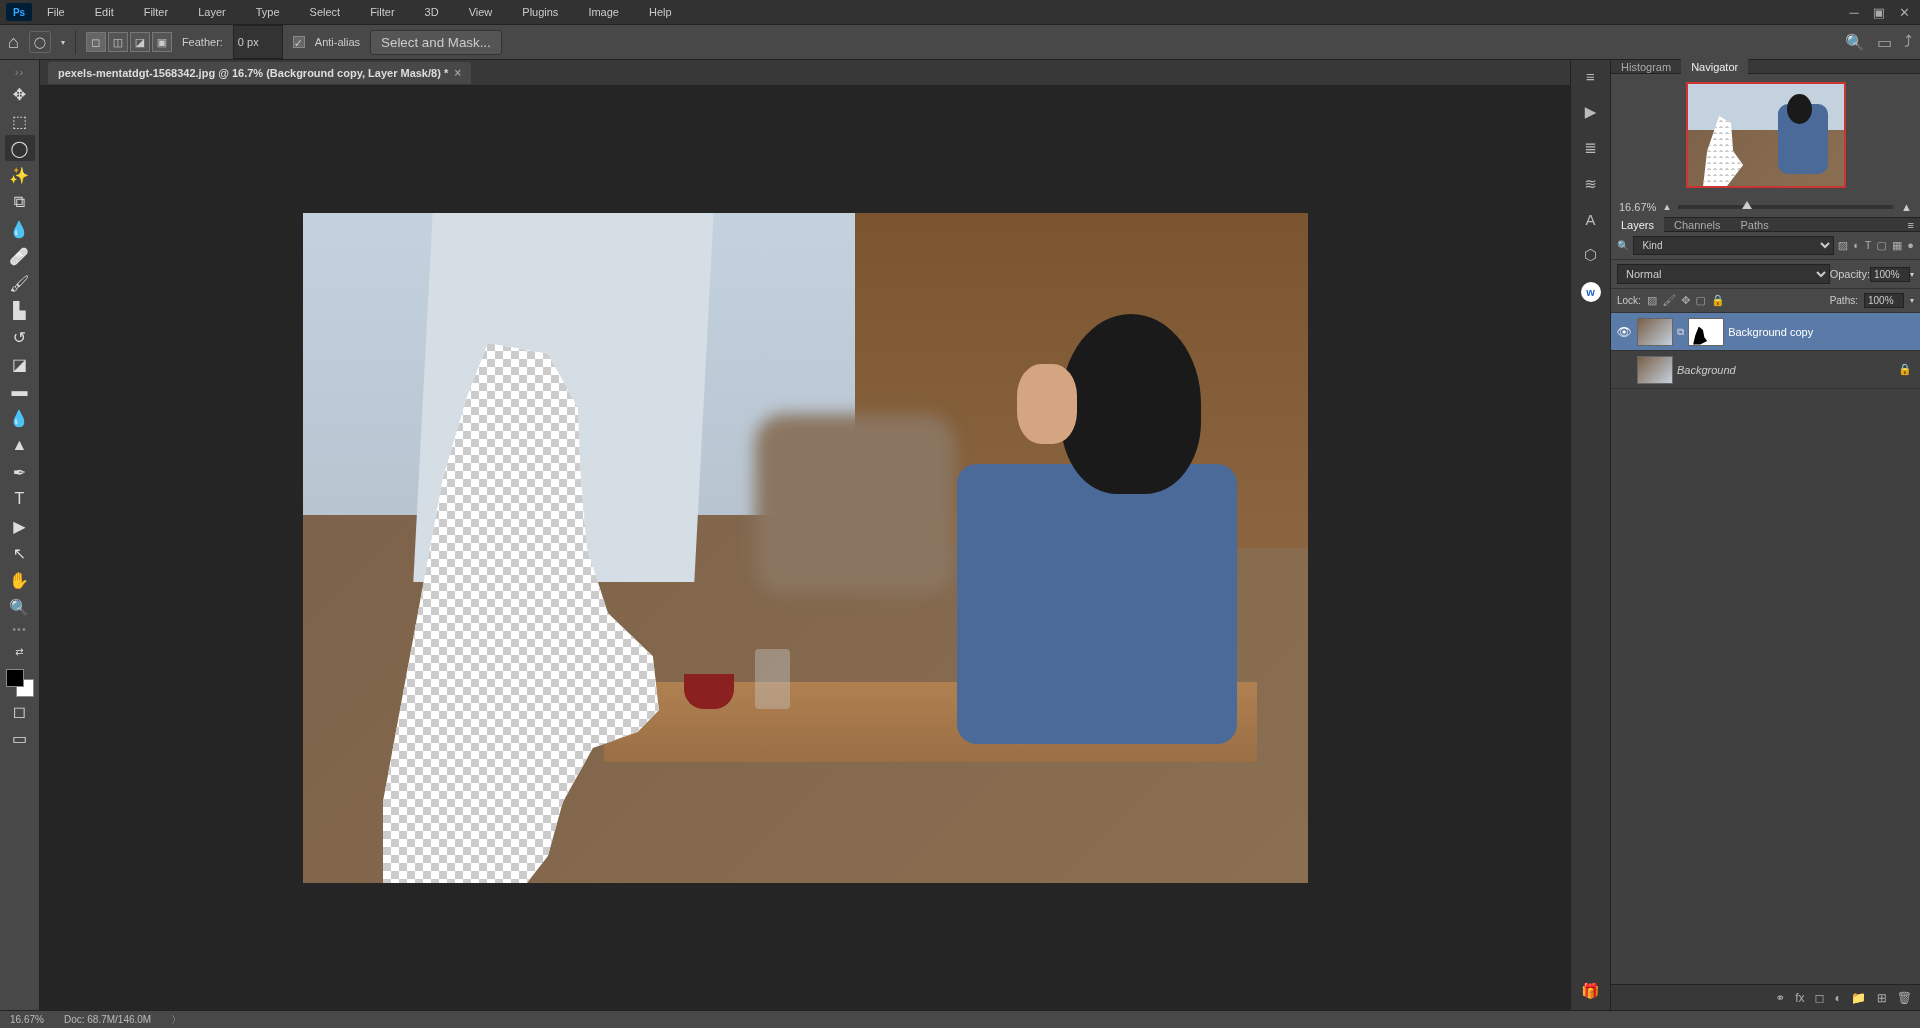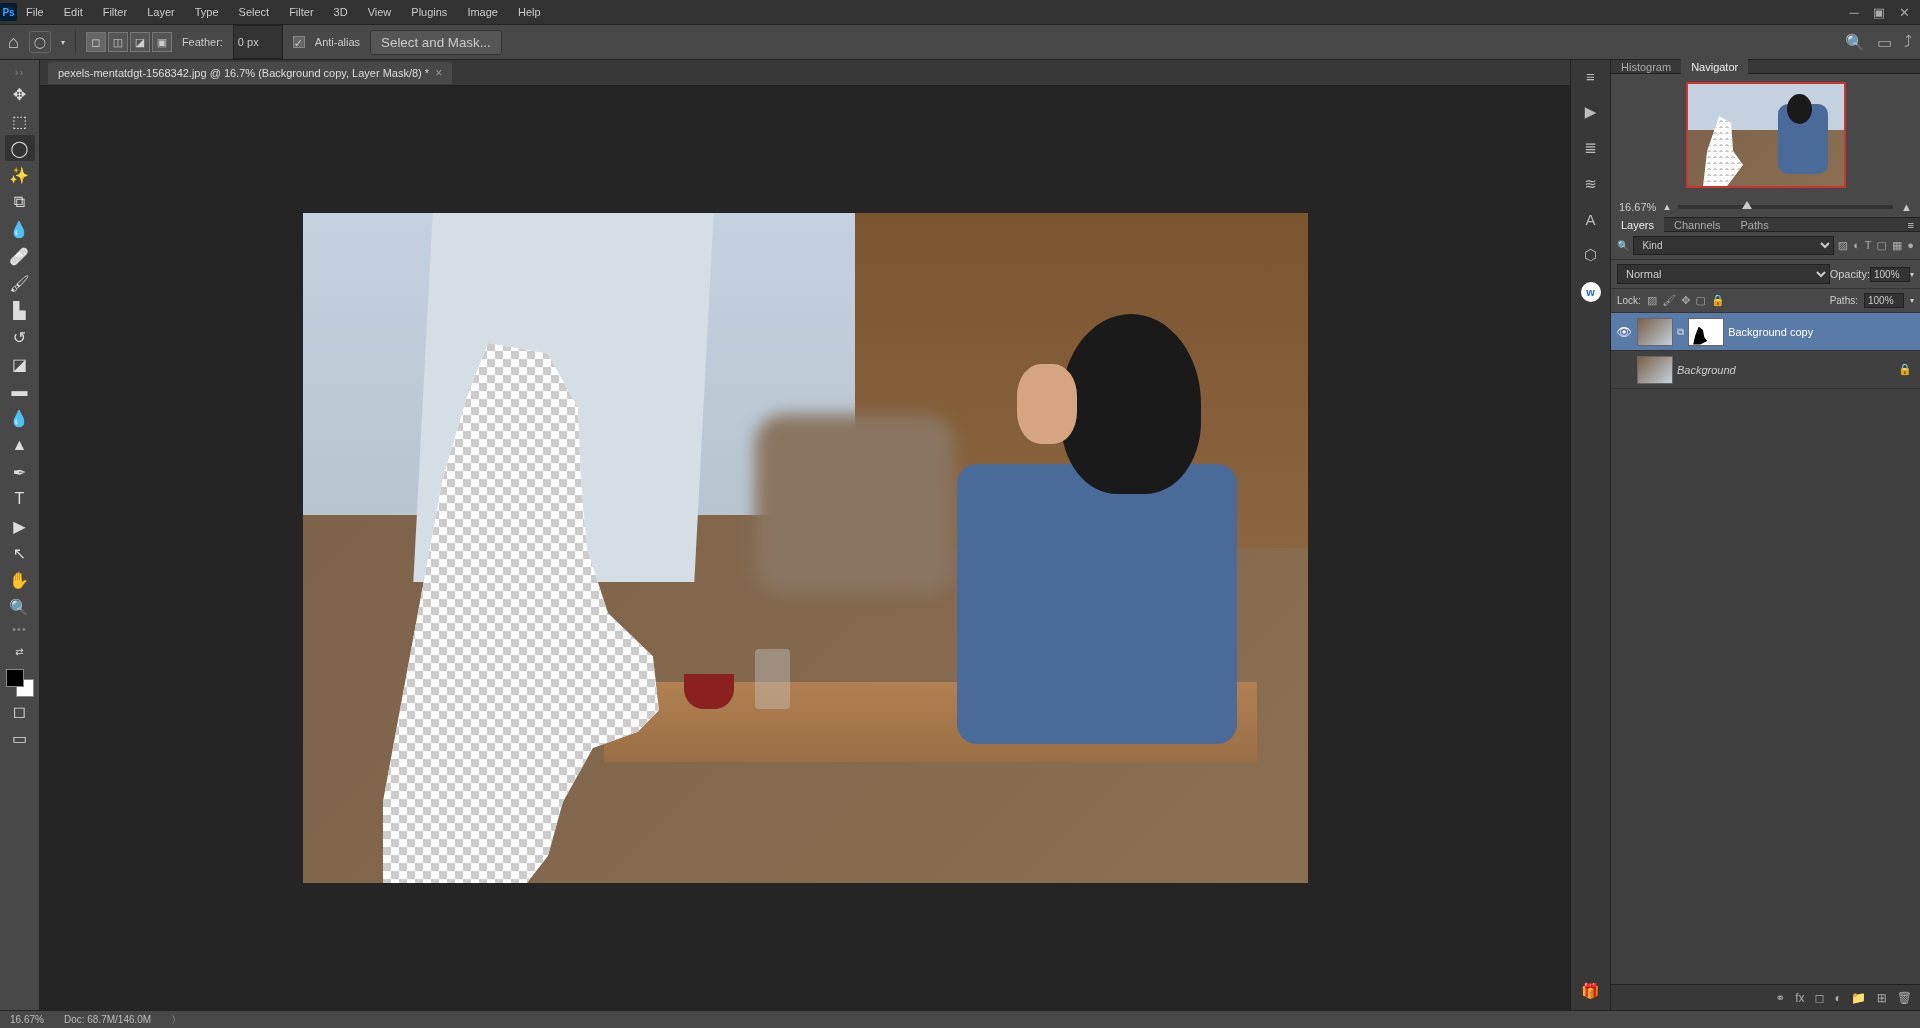--- a/index.html
+++ b/index.html
@@ -1,19 +1,19 @@
 <!DOCTYPE html>
 <html><head>
 <meta charset="utf-8">
 <style>
 * { margin: 0; padding: 0; box-sizing: border-box; font-family: -apple-system, "Segoe UI", sans-serif; }
 body { background: #323232; color: #ccc; font-size: 11px; overflow: hidden; width: 1920px; height: 1028px; }
 .titlebar { height: 24px; background: #323232; display: flex; align-items: center; }
-.ps-icon { width: 17px; height: 18px; background: #001e36; color: #31a8ff; font-weight: bold; font-size: 10px; display: flex; align-items: center; justify-content: center; margin: 0 0; border-radius: 2px; }
-.menubar { display: flex; gap: 2px; }
+.ps-icon { width: 26px; height: 18px; background: #001e36; color: #31a8ff; font-weight: bold; font-size: 10px; display: flex; align-items: center; justify-content: center; margin: 0 6px; border-radius: 2px; }
+.menubar { display: flex; gap: 12px; }
 .menubar span { padding: 4px 9px; cursor: default; }
 .win-controls { margin-left: auto; display: flex; gap: 14px; padding-right: 10px; font-size: 13px; color: #aaa; }
 .optionsbar { height: 36px; background: #484848; border-top: 1px solid #222; border-bottom: 1px solid #222; display: flex; align-items: center; padding: 0 8px; gap: 10px; }
 .home-icon { font-size: 18px; color: #ccc; }
 .lasso-opt { width: 22px; height: 22px; display: flex; align-items: center; justify-content: center; border: 1px solid #666; border-radius: 3px; }
 .sel-modes { display: flex; gap: 2px; }
 .sel-mode { width: 20px; height: 20px; background: #555; border: 1px solid #777; display: flex; align-items: center; justify-content: center; }
 .sel-mode.active { background: #666; }
 .feather-input { background: #333; border: 1px solid #222; color: #ccc; width: 50px; padding: 10px 4px; font-size: 11px; }
 .checkbox { width: 12px; height: 12px; background: #666; border: 1px solid #888; display: inline-block; }
@@ -22,21 +22,21 @@
 
 .workspace { display: flex; height: calc(100% - 60px - 18px); }
 .toolbar { width: 40px; background: #484848; border-right: 1px solid #222; display: flex; flex-direction: column; align-items: center; padding-top: 4px; gap: 1px; }
 .tool { width: 30px; height: 26px; display: flex; align-items: center; justify-content: center; font-size: 16px; color: #ddd; border-radius: 2px; cursor: default; }
 .tool.active { background: #333; }
 .tool-dots { color: #888; letter-spacing: 1px; margin: 2px 0; }
 .swatch-box { position: relative; width: 28px; height: 28px; margin-top: 4px; }
 .swatch-fg { position: absolute; top: 0; left: 0; width: 18px; height: 18px; background: #000; border: 1px solid #888; }
 .swatch-bg { position: absolute; bottom: 0; right: 0; width: 18px; height: 18px; background: #fff; border: 1px solid #888; }
 
-.doc-area { flex: 1; background: #bef264; display: flex; flex-direction: column; }
+.doc-area { flex: 1; background: #bef264; display: flex; flex-direction: column; font-weight: bold; }
 .tabbar { height: 26px; background: #383838; display: flex; align-items: center; border-bottom: 1px solid #222; padding-left: 8px; }
 .doctab { background: #484848; padding: 4px 10px; font-size: 11px; color: #ddd; border-radius: 3px 3px 0 0; display: flex; align-items: center; gap: 6px; }
 .tab-close { color: #999; font-size: 12px; }
 .canvas-wrap { flex: 1; background: #252525; display: flex; align-items: center; justify-content: center; position: relative; overflow: hidden; }
 .canvas { width: 1005px; height: 670px; background: linear-gradient(135deg,#7a6048,#8b6f52); position: relative; overflow: hidden; }
 .sky { position:absolute; top:0; left:0; right:0; height:45%; background: linear-gradient(#c4d1de,#b8c5d1);}
 .wall { position:absolute; top:0; left:12%; width:28%; height:55%; background:#d5dde5; transform: skewX(-3deg);}
 .wood { position:absolute; top:0; right:0; width:45%; height:50%; background: linear-gradient(#7a5530,#8a6540);}
 .person-silhouette { position: absolute; left: 8%; bottom: 0; width: 300px; height: 540px; background-image: linear-gradient(45deg,#ccc 25%,transparent 25%),linear-gradient(-45deg,#ccc 25%,transparent 25%),linear-gradient(45deg,transparent 75%,#ccc 75%),linear-gradient(-45deg,transparent 75%,#ccc 75%); background-size: 16px 16px; background-position: 0 0,0 8px,8px -8px,-8px 0; background-color: #fff; clip-path: polygon(35% 0%, 55% 2%, 65% 12%, 66% 25%, 68% 38%, 75% 50%, 90% 58%, 92% 68%, 85% 72%, 70% 75%, 60% 85%, 55% 95%, 48% 100%, 0% 100%, 0% 85%, 5% 70%, 10% 55%, 15% 40%, 20% 25%, 28% 10%);}
 .woman { position:absolute; right:5%; top:15%; width:280px; height:460px; }

